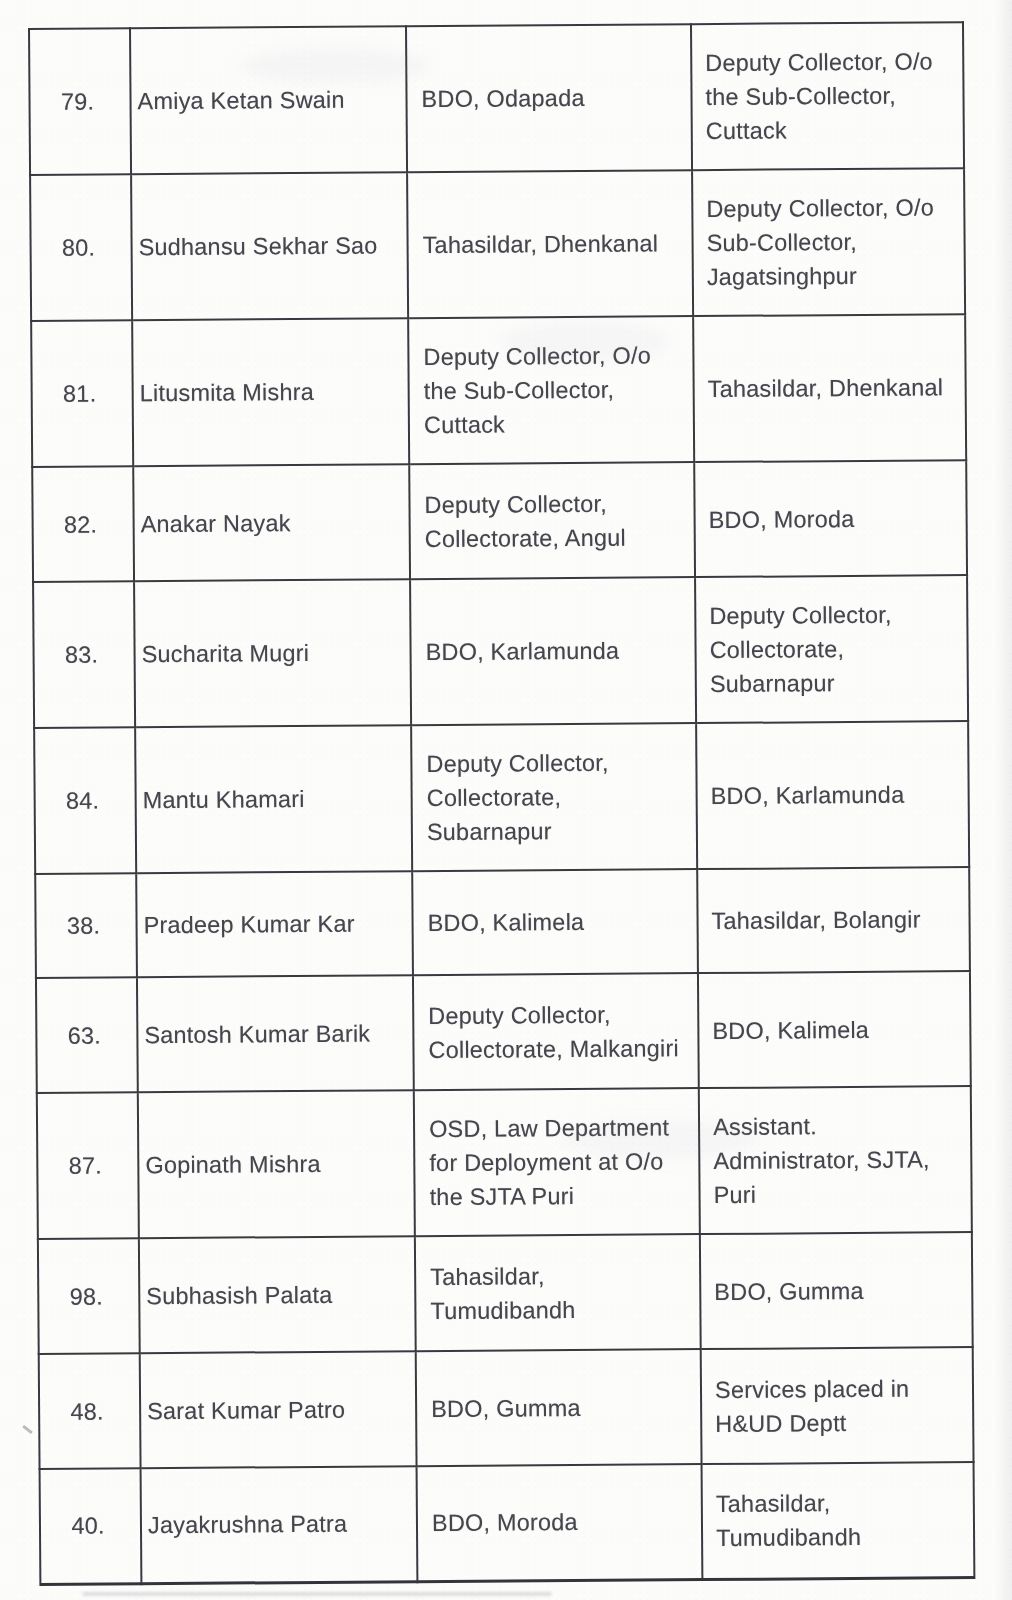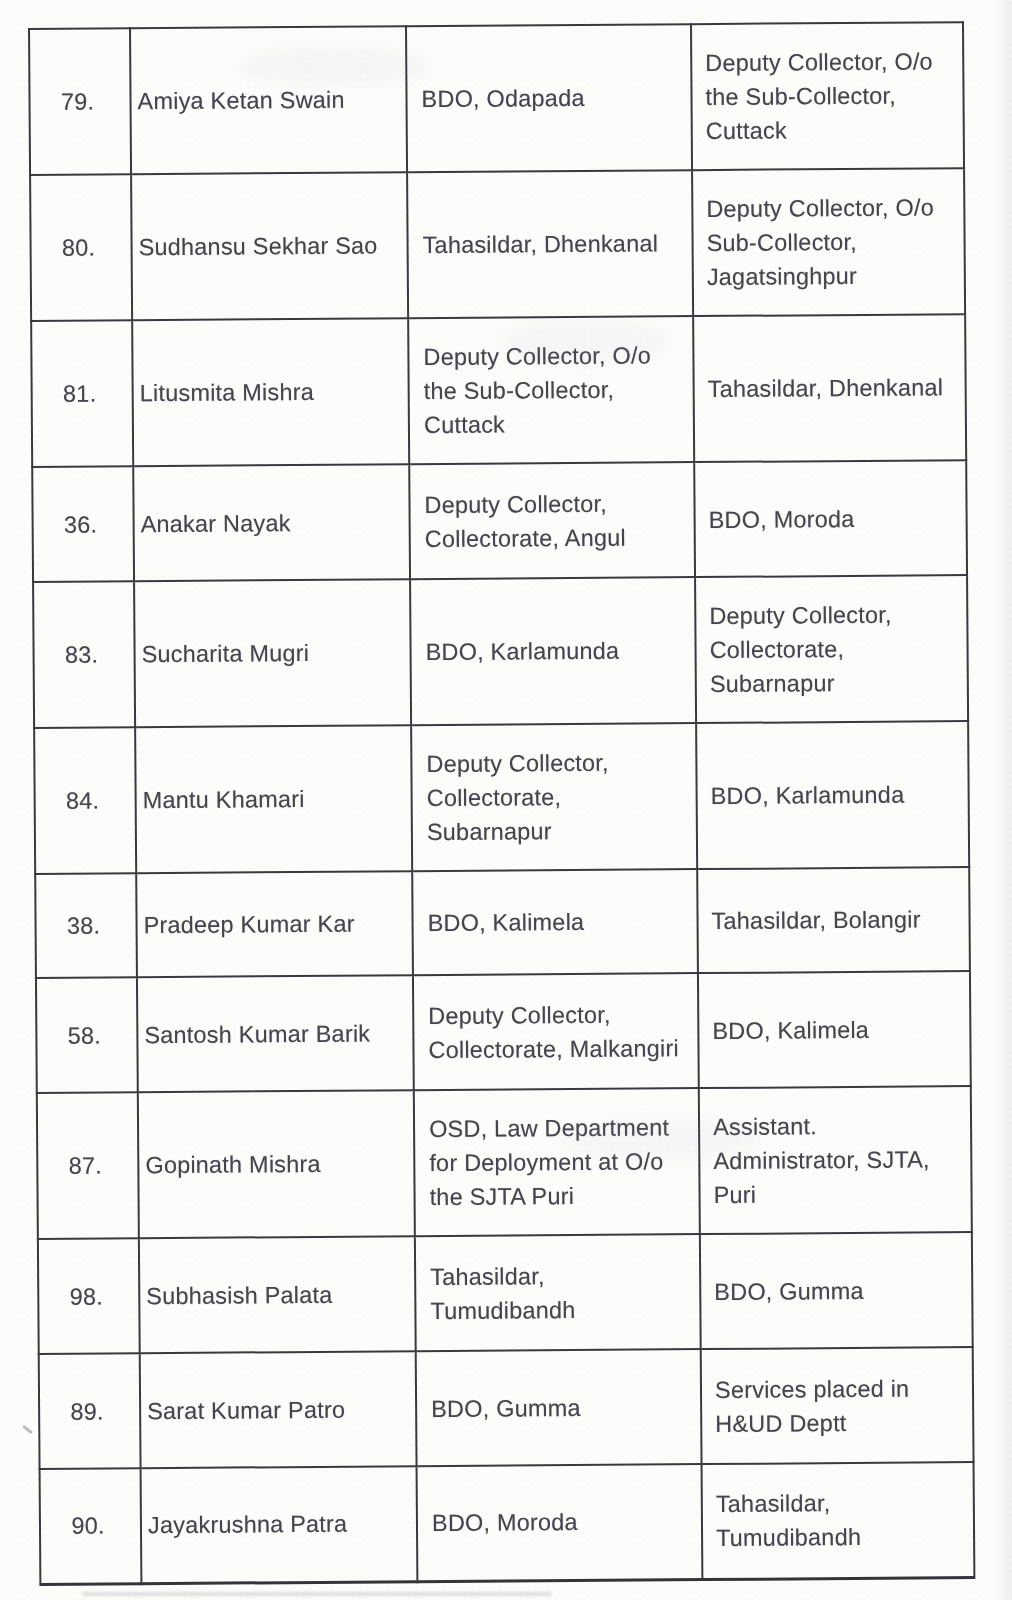--- a/index.html
+++ b/index.html
@@ -126,21 +126,21 @@
         </tr>
         <tr>
           <td class="sl">81.</td>
           <td class="nm">Litusmita Mishra</td>
           <td class="fp">Deputy Collector, O/o
 the Sub-Collector,
 Cuttack</td>
           <td class="np">Tahasildar, Dhenkanal</td>
         </tr>
         <tr>
-          <td class="sl">36.</td>
+          <td class="sl">82.</td>
           <td class="nm">Anakar Nayak</td>
           <td class="fp">Deputy Collector,
 Collectorate, Angul</td>
           <td class="np">BDO, Moroda</td>
         </tr>
         <tr>
           <td class="sl">83.</td>
           <td class="nm">Sucharita Mugri</td>
           <td class="fp">BDO, Karlamunda</td>
           <td class="np">Deputy Collector,
@@ -155,21 +155,21 @@
 Subarnapur</td>
           <td class="np">BDO, Karlamunda</td>
         </tr>
         <tr>
           <td class="sl">38.</td>
           <td class="nm">Pradeep Kumar Kar</td>
           <td class="fp">BDO, Kalimela</td>
           <td class="np">Tahasildar, Bolangir</td>
         </tr>
         <tr>
-          <td class="sl">58.</td>
+          <td class="sl">63.</td>
           <td class="nm">Santosh Kumar Barik</td>
           <td class="fp">Deputy Collector,
 Collectorate, Malkangiri</td>
           <td class="np">BDO, Kalimela</td>
         </tr>
         <tr>
           <td class="sl">87.</td>
           <td class="nm">Gopinath Mishra</td>
           <td class="fp">OSD, Law Department
 for Deployment at O/o
@@ -179,28 +179,28 @@
 Puri</td>
         </tr>
         <tr>
           <td class="sl">98.</td>
           <td class="nm">Subhasish Palata</td>
           <td class="fp">Tahasildar,
 Tumudibandh</td>
           <td class="np">BDO, Gumma</td>
         </tr>
         <tr>
-          <td class="sl">89.</td>
+          <td class="sl">48.</td>
           <td class="nm">Sarat Kumar Patro</td>
           <td class="fp">BDO, Gumma</td>
           <td class="np">Services placed in
 H&amp;UD Deptt</td>
         </tr>
         <tr>
-          <td class="sl">90.</td>
+          <td class="sl">40.</td>
           <td class="nm">Jayakrushna Patra</td>
           <td class="fp">BDO, Moroda</td>
           <td class="np">Tahasildar,
 Tumudibandh</td>
         </tr>
       </tbody>
     </table>
   </div>
 
   <div class="edge-shadow-right"></div>

